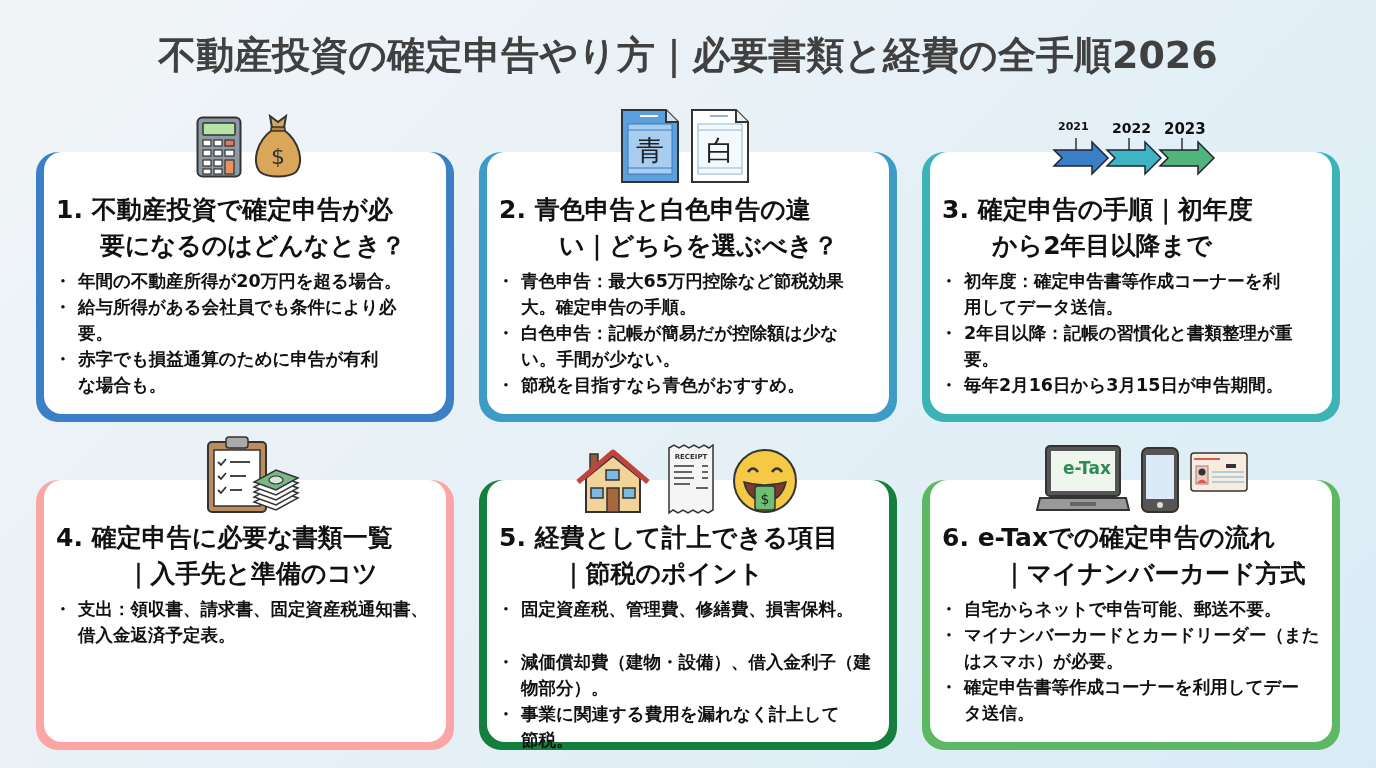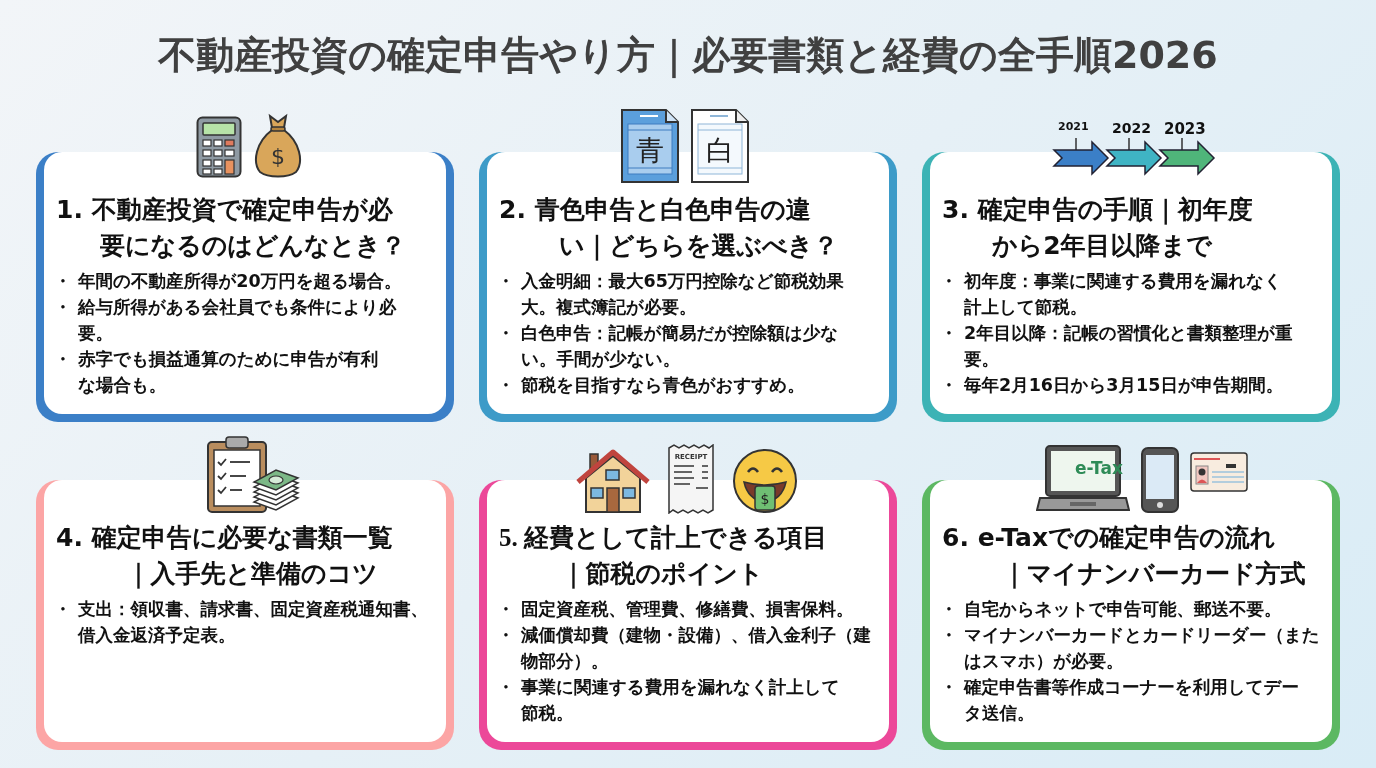--- a/index.html
+++ b/index.html
@@ -82,21 +82,21 @@
 </div>
 
 <div class="card" style="left:479px;top:152px;background:#3d9bc8;">
   <div class="card-inner"></div>
   <div class="card-title">
     <span class="num">2.</span>
     <span>青色申告と白色申告の違</span>
     <span class="line2" style="padding-left:60px;">い｜どちらを選ぶべき？</span>
   </div>
   <ul class="bullets" style="right:40px;">
-    <li>入金明細：最大65万円控除など節税効果大。複式簿記が必要。</li>
+    <li>青色申告：最大65万円控除など節税効果大。確定申告の手順。</li>
     <li>白色申告：記帳が簡易だが控除額は少ない。手間が少ない。</li>
     <li>節税を目指すなら青色がおすすめ。</li>
   </ul>
 </div>
 <div class="icons" style="left:620px;top:108px;gap:10px;">
   <div style="position:relative;width:60px;height:76px;">
     <svg width="60" height="76" viewBox="0 0 60 76" style="position:absolute;left:0;top:0;">
       <path d="M2 2 H46 L58 14 V74 H2 Z" fill="#5b9fdc" stroke="#333" stroke-width="2"></path>
       <path d="M46 2 V14 H58" fill="#cfe3f5" stroke="#333" stroke-width="2"></path>
       <rect x="8" y="16" width="44" height="50" fill="#a9cdee" stroke="#3f7cc0" stroke-width="1"></rect>
@@ -120,21 +120,21 @@
 </div>
 
 <div class="card" style="left:922px;top:152px;background:#3cb3b5;">
   <div class="card-inner"></div>
   <div class="card-title">
     <span class="num">3.</span>
     <span>確定申告の手順｜初年度</span>
     <span class="line2" style="padding-left:50px;">から2年目以降まで</span>
   </div>
   <ul class="bullets" style="right:10px;">
-    <li style="padding-right:40px;">初年度：事業に関連する費用を漏れなく計上して節税。</li>
+    <li style="padding-right:40px;">初年度：確定申告書等作成コーナーを利用してデータ送信。</li>
     <li style="padding-right:20px;">2年目以降：記帳の習慣化と書類整理が重要。</li>
     <li>毎年2月16日から3月15日が申告期間。</li>
   </ul>
 </div>
 <div style="position:absolute;left:1052px;top:120px;width:170px;height:56px;">
   <span style="position:absolute;left:6px;top:0;font-size:11px;font-weight:bold;">2021</span>
   <span style="position:absolute;left:60px;top:0;font-size:14px;font-weight:bold;">2022</span>
   <span style="position:absolute;left:112px;top:0;font-size:15px;font-weight:bold;">2023</span>
   <svg width="170" height="40" viewBox="0 0 170 40" style="position:absolute;left:0;top:16px;">
     <line x1="24" y1="2" x2="24" y2="14" stroke="#333" stroke-width="1.5"></line>
@@ -176,30 +176,30 @@
       <path d="M4 38 L26 46 L48 34 L26 26 Z" fill="#fff"></path>
       <path d="M4 33 L26 41 L48 29 L26 21 Z" fill="#fff"></path>
       <path d="M4 28 L26 36 L48 24 L26 16 Z" fill="#fff"></path>
       <path d="M4 23 L26 31 L48 19 L26 11 Z" fill="#fff"></path>
       <path d="M4 18 L26 26 L48 14 L26 6 Z" fill="#7cb887"></path>
     </g>
     <ellipse cx="26" cy="16" rx="7" ry="4" fill="#d6ead8" stroke="#333" stroke-width="1.2"></ellipse>
   </svg>
 </div>
 
-<div class="card" style="left:479px;top:480px;background:#ec4899;font-family:Liberation Serif, serif;">
+<div class="card" style="left:479px;top:480px;background:#15803d;">
   <div class="card-inner"></div>
   <div class="card-title">
     <span class="num">5.</span>
     <span>経費として計上できる項目</span>
     <span class="line2" style="padding-left:62px;">｜節税のポイント</span>
   </div>
   <ul class="bullets" style="right:0;">
     <li>固定資産税、管理費、修繕費、損害保料。</li>
-    <li style="padding-right:14px;">減価償却費（建物・設備）、借入金利子（建物部分）。</li>
+    <li style="padding-right:14px;margin-top:27px;">減価償却費（建物・設備）、借入金利子（建物部分）。</li>
     <li style="padding-right:40px;">事業に関連する費用を漏れなく計上して節税。</li>
   </ul>
 </div>
 <div class="icons" style="left:576px;top:444px;gap:16px;">
   <svg width="74" height="66" viewBox="0 0 74 66">
     <rect x="14" y="6" width="8" height="16" fill="#9a5a3a" stroke="#333" stroke-width="1.5"></rect>
     <path d="M10 30 V64 H64 V30 L37 8 Z" fill="#f2d39a" stroke="#333" stroke-width="2"></path>
     <path d="M2 34 L37 4 L72 34" fill="none" stroke="#c0443e" stroke-width="5" stroke-linejoin="round"></path>
     <rect x="30" y="22" width="13" height="10" fill="#7cb8e0" stroke="#333" stroke-width="1.5"></rect>
     <rect x="15" y="40" width="12" height="10" fill="#7cb8e0" stroke="#333" stroke-width="1.5"></rect>
@@ -246,21 +246,21 @@
   </ul>
 </div>
 <div class="icons" style="left:1036px;top:444px;gap:10px;">
   <div style="position:relative;width:94px;height:70px;">
     <svg width="94" height="70" viewBox="0 0 94 70" style="position:absolute;left:0;top:0;">
       <rect x="10" y="2" width="74" height="50" rx="4" fill="#555" stroke="#333" stroke-width="2"></rect>
       <rect x="15" y="7" width="64" height="40" fill="#eef6ee"></rect>
       <path d="M4 54 H90 L93 66 H1 Z" fill="#999" stroke="#333" stroke-width="2"></path>
       <rect x="34" y="58" width="26" height="4" fill="#666"></rect>
     </svg>
-    <span style="position:absolute;left:26px;width:74px;top:14px;text-align:center;font-size:17px;font-weight:bold;color:#2e8b57;">e-Tax</span>
+    <span style="position:absolute;left:14px;width:74px;top:14px;text-align:center;font-size:17px;font-weight:bold;color:#2e8b57;">e-Tax</span>
   </div>
   <svg width="40" height="68" viewBox="0 0 40 68">
     <rect x="2" y="2" width="36" height="64" rx="6" fill="#555" stroke="#333" stroke-width="2"></rect>
     <rect x="6" y="9" width="28" height="44" fill="#dbeaf6"></rect>
     <circle cx="20" cy="59" r="3" fill="#ddd"></circle>
   </svg>
   <svg width="58" height="40" viewBox="0 0 58 40" style="margin-bottom:22px;">
     <rect x="1" y="1" width="56" height="38" rx="3" fill="#f8ecdf" stroke="#333" stroke-width="1.5"></rect>
     <line x1="4" y1="7" x2="30" y2="7" stroke="#d55" stroke-width="2"></line>
     <rect x="6" y="14" width="12" height="18" fill="#f1c7c0" stroke="#888" stroke-width="1"></rect>

